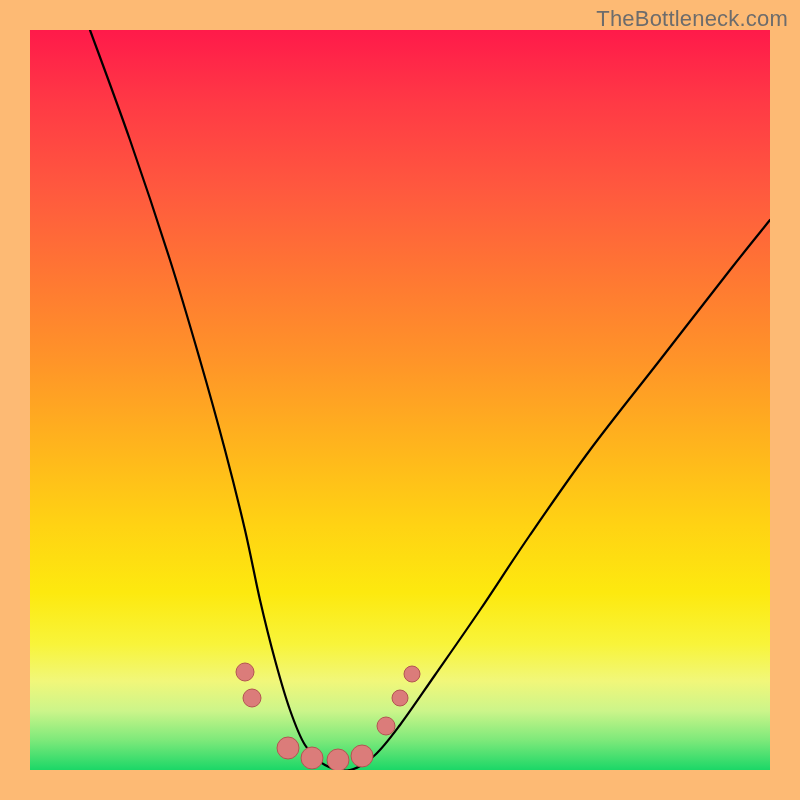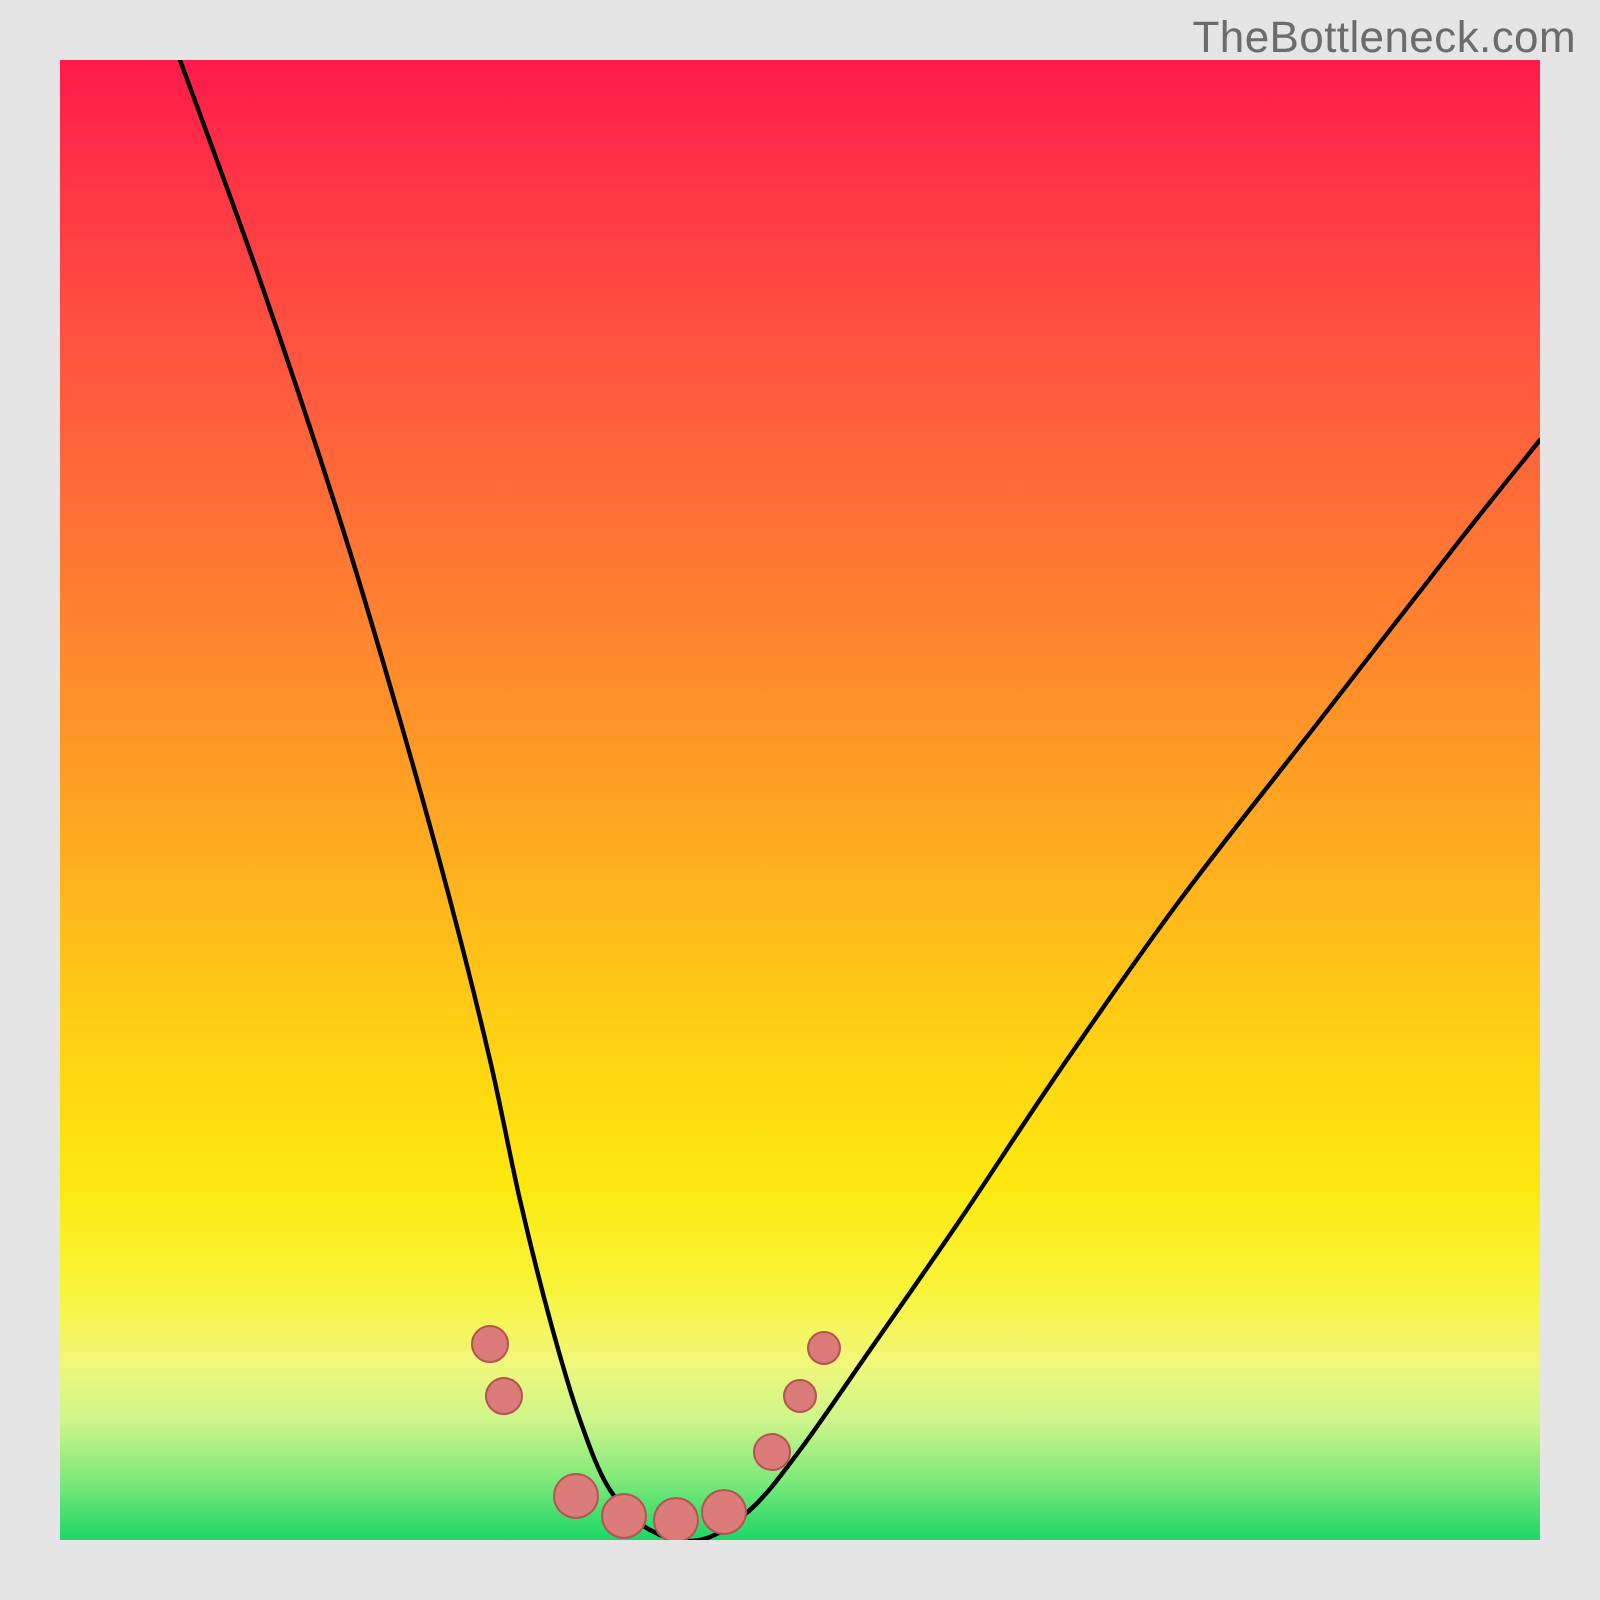--- a/index.html
+++ b/index.html
@@ -10,21 +10,21 @@
     background: #000;
     overflow: hidden;
     font-family: Arial, Helvetica, sans-serif;
   }
   .frame {
     position: absolute;
     left: 0;
     top: 0;
     width: 800px;
     height: 800px;
-    background: #e5e5e5;
+    background: #fdba74;
   }
   .plot-area {
     position: absolute;
     left: 30px;
     top: 30px;
     width: 740px;
     height: 740px;
     overflow: hidden;
   }
   .gradient {

